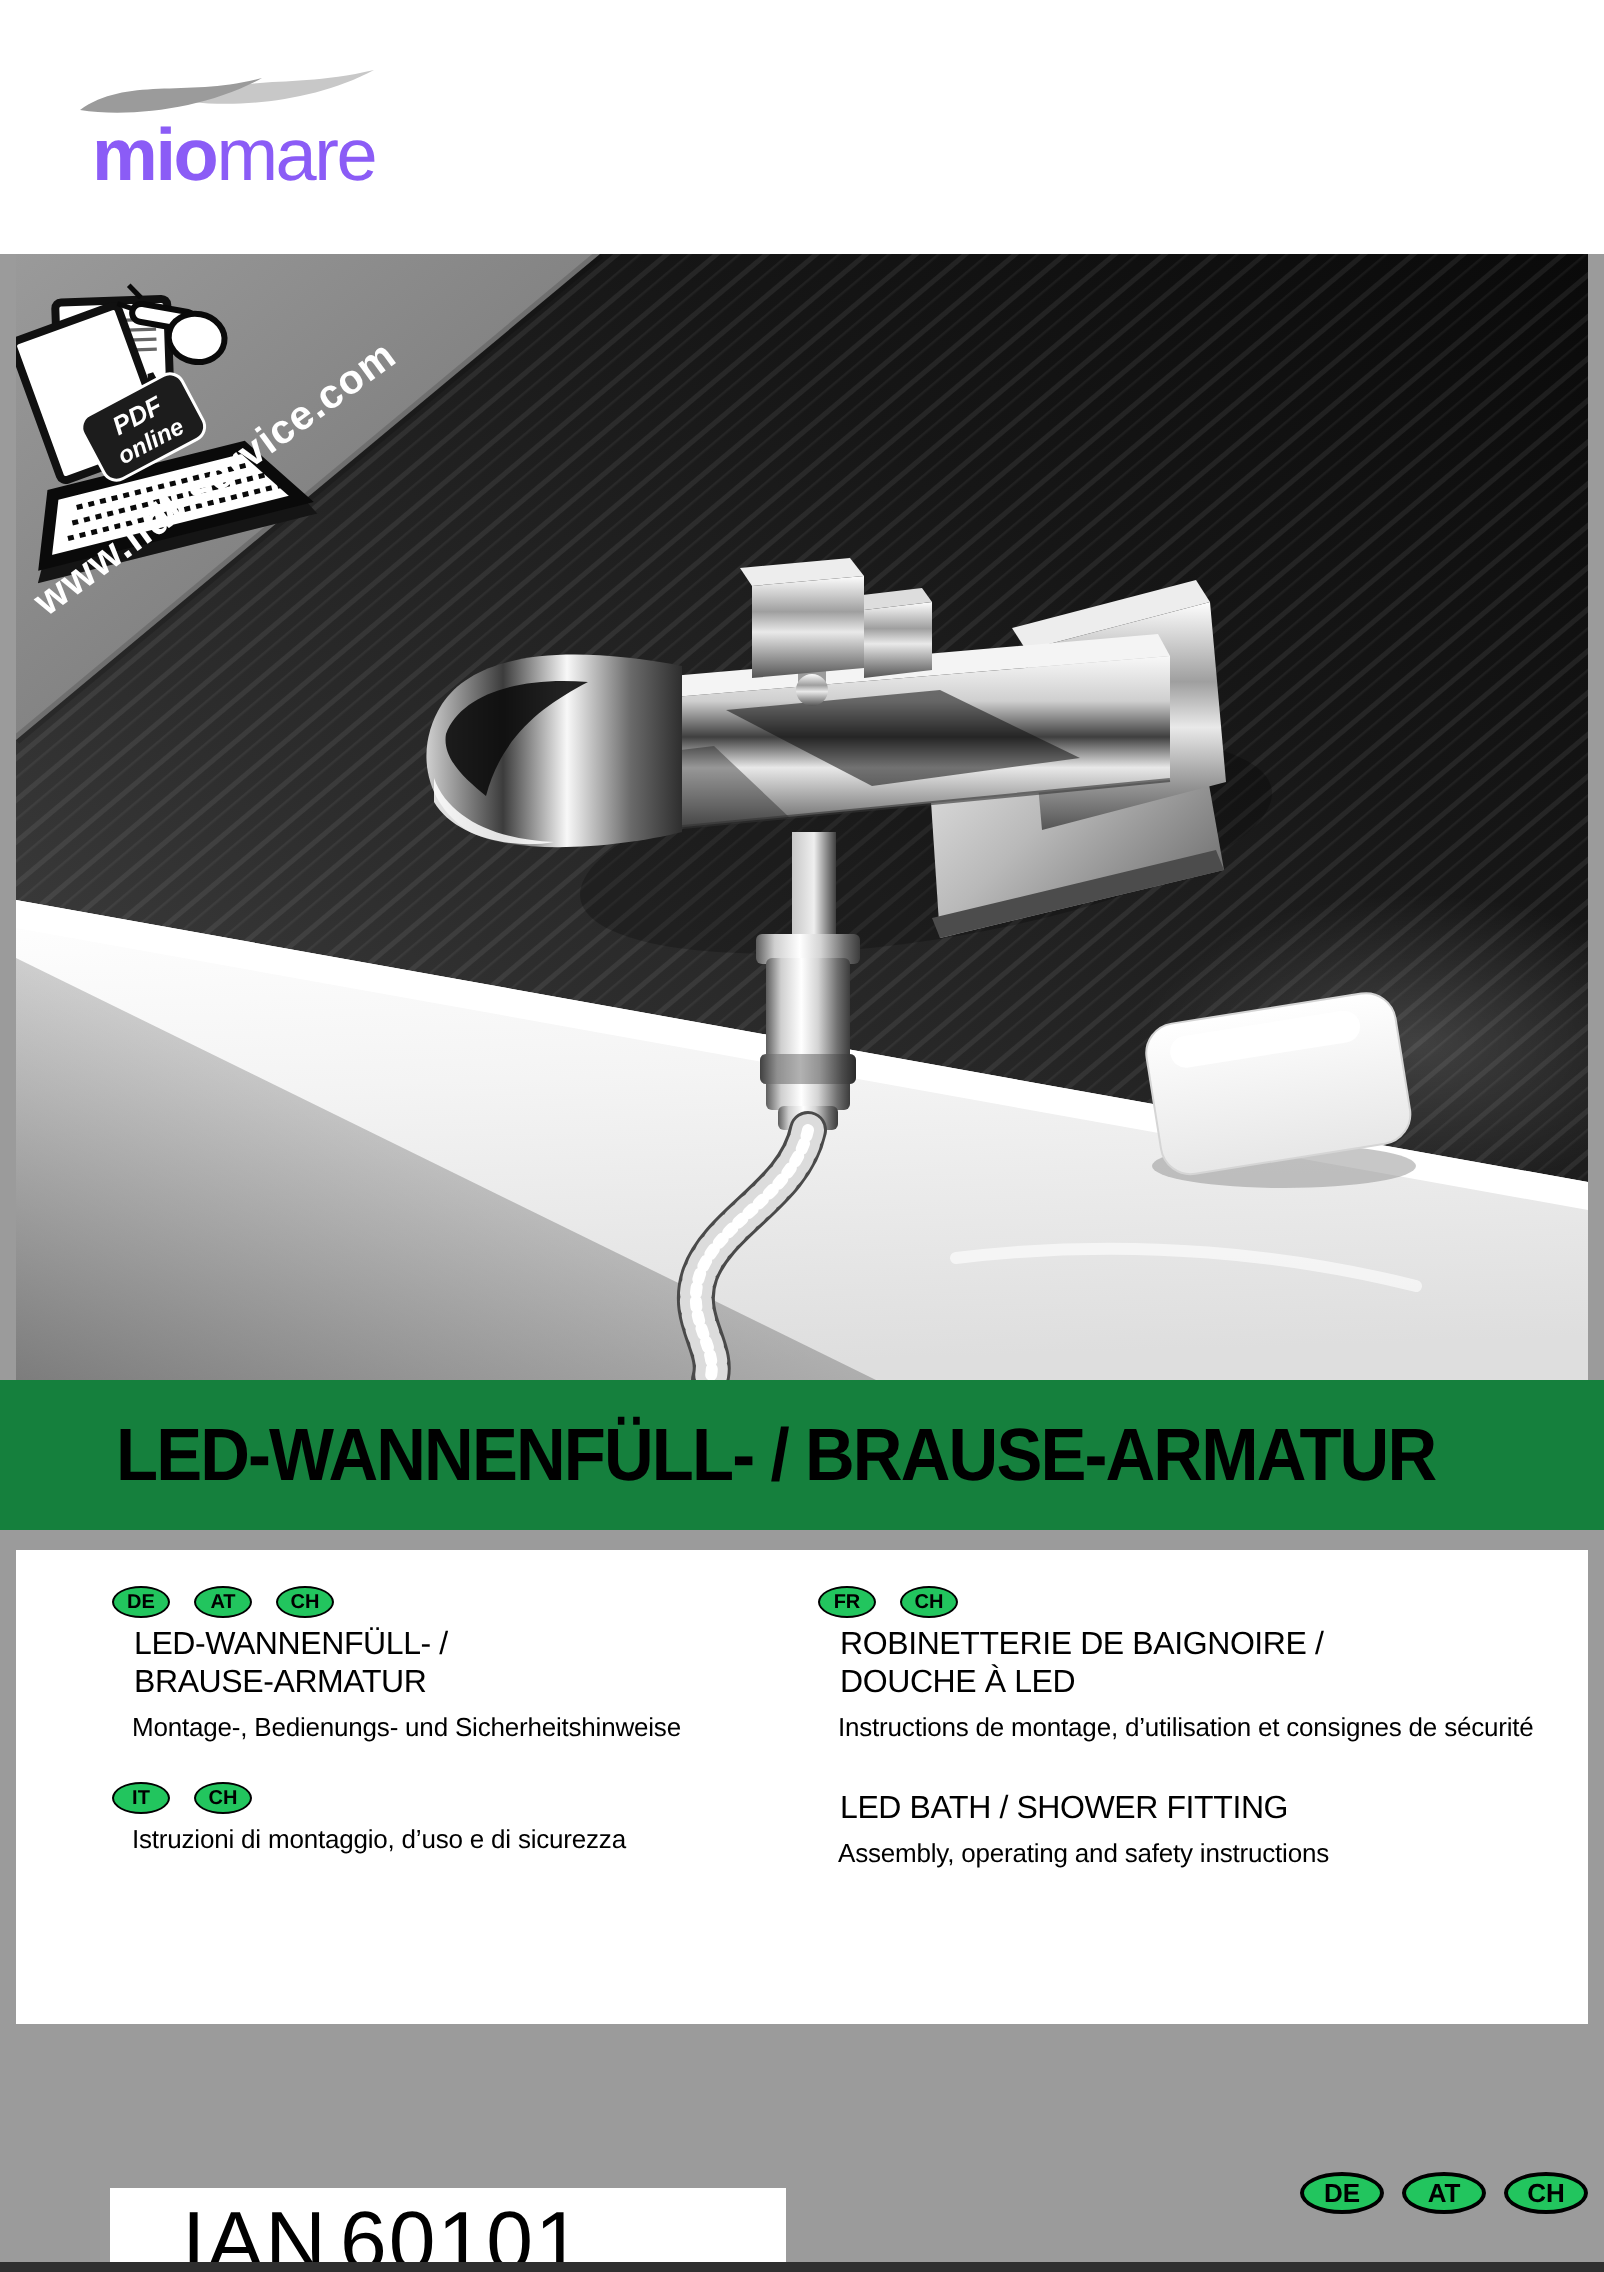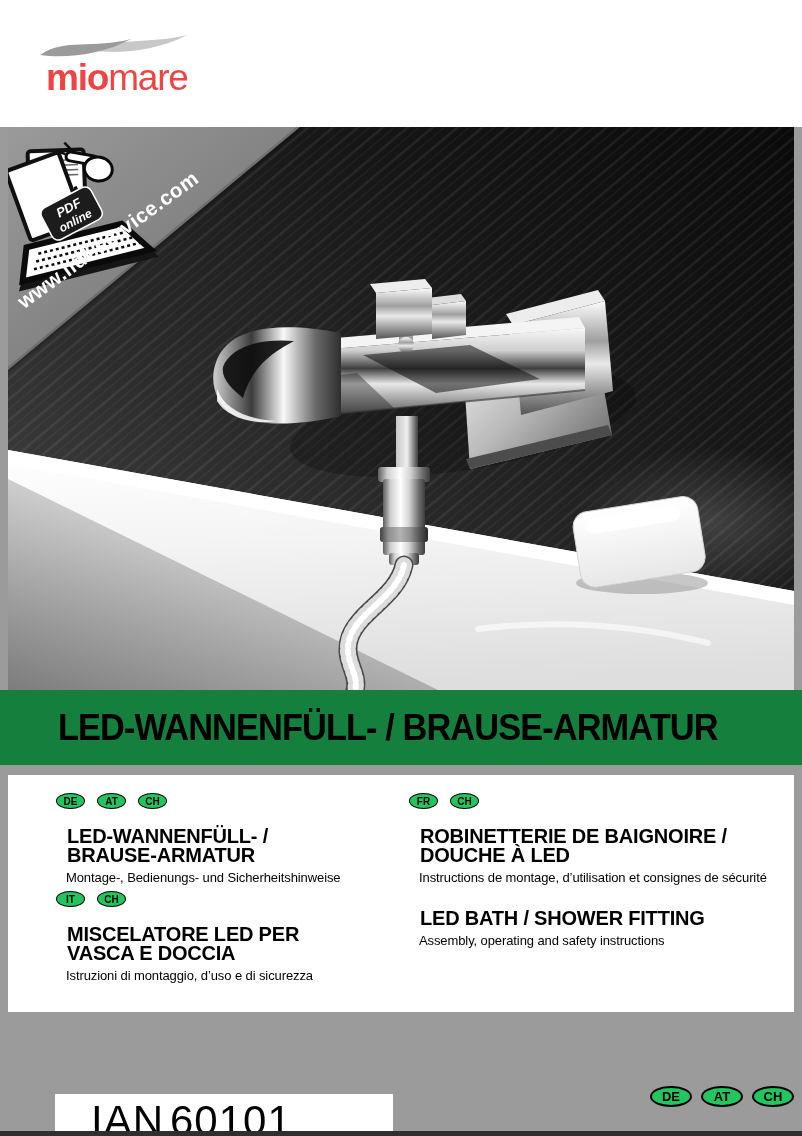--- a/index.html
+++ b/index.html
@@ -5,21 +5,21 @@
   html,body{margin:0;padding:0;}
   body{width:802px;height:1136px;position:relative;overflow:hidden;
        background:#9b9b9b;font-family:"Liberation Sans",sans-serif;color:#000;}
   .abs{position:absolute;}
 
   
   .header{left:0;top:0;width:802px;height:127px;background:#ffffff;}
   .logo{left:38px;top:30px;width:220px;height:84px;}
   .wave{position:absolute;left:0;top:2px;}
   .brand{position:absolute;left:8px;top:26px;font-size:37px;line-height:44px;
-         letter-spacing:-1.2px;color:#ef4444;white-space:nowrap;}
+         letter-spacing:-1.2px;color:#8b5cf6;white-space:nowrap;}
   .brand .b{font-weight:700;}
   .brand .l{font-weight:400;}
 
   
   .photo{left:8px;top:127px;width:786px;height:563px;overflow:hidden;}
   .lidl-overlay{position:absolute;left:0;top:0;width:300px;height:360px;}
   .lidl-url{position:absolute;left:20px;top:160px;height:28px;line-height:28px;
             font-weight:700;font-size:20.5px;letter-spacing:.5px;color:#fff;
             transform:rotate(-36deg);transform-origin:left bottom;white-space:nowrap;}
 
@@ -32,21 +32,21 @@
 
   
   .langs{left:8px;top:775px;width:786px;height:237px;background:#fff;}
   .cell{position:absolute;width:370px;}
   .cell.c1r1{left:49px;top:18px;}  .cell.c2r1{left:402px;top:18px;}
   .cell.c1r2{left:49px;top:116px;} .cell.c2r2{left:402px;top:116px;}
   .badge-row{display:flex;gap:12px;margin-left:-1px;height:16px;}
   .oval{width:29px;height:16px;border:1.6px solid #000;border-radius:50%;background:#22c55e;
         display:flex;align-items:center;justify-content:center;
         font-size:10px;font-weight:700;box-sizing:border-box;letter-spacing:0;}
-  .cell h2{margin:18px 0 0 10px;font-size:20px;font-weight:700;line-height:19px;
+  .cell h2{margin:4px 0 0 10px;font-size:16px;font-weight:400;line-height:19px;
            letter-spacing:-.2px;}
   .cell .sub{margin:5px 0 0 9px;font-size:13px;line-height:15px;letter-spacing:-.1px;}
 
   
   .ian-box{left:55px;top:1094px;width:338px;height:53px;background:#fff;
            display:flex;align-items:center;}
   .ian-t{font-size:42px;font-weight:400;letter-spacing:1px;white-space:nowrap;
          margin-left:36px;}
   .ian-t .num{margin-left:6px;}
   .footer-badges{left:650px;top:1086px;display:flex;gap:9px;}
@@ -281,24 +281,20 @@
         <div>DOUCHE À LED</div>
       </h2>
     <div class="sub">Instructions de montage, d’utilisation et consignes de sécurité</div>
   </div>
 
   <div class="cell c1r2">
     <div class="badge-row">
       <span class="oval">IT</span>
       <span class="oval">CH</span>
     </div>
-    <h2>
-        <div>MISCELATORE LED PER</div>
-        <div>VASCA E DOCCIA</div>
-      </h2>
     <div class="sub">Istruzioni di montaggio, d’uso e di sicurezza</div>
   </div>
 
   <div class="cell c2r2">
     <h2>
         <div>LED BATH / SHOWER FITTING</div>
       </h2>
     <div class="sub">Assembly, operating and safety instructions</div>
   </div>
 

